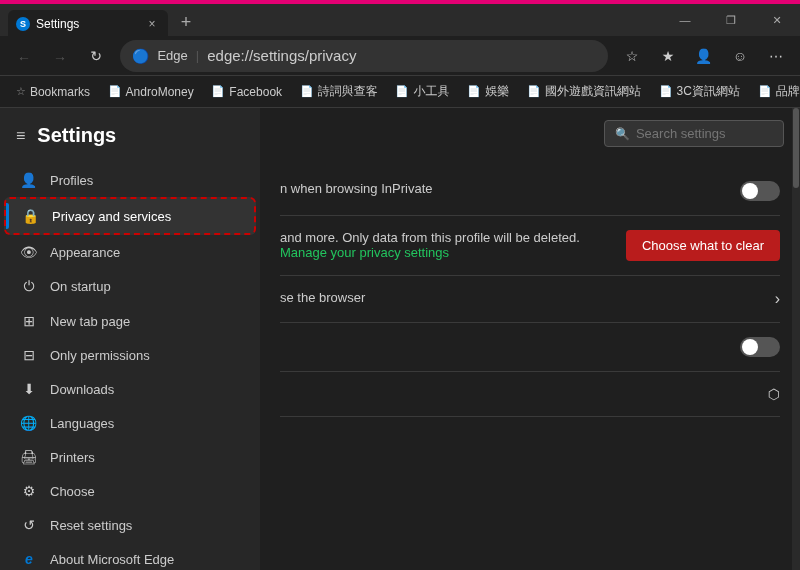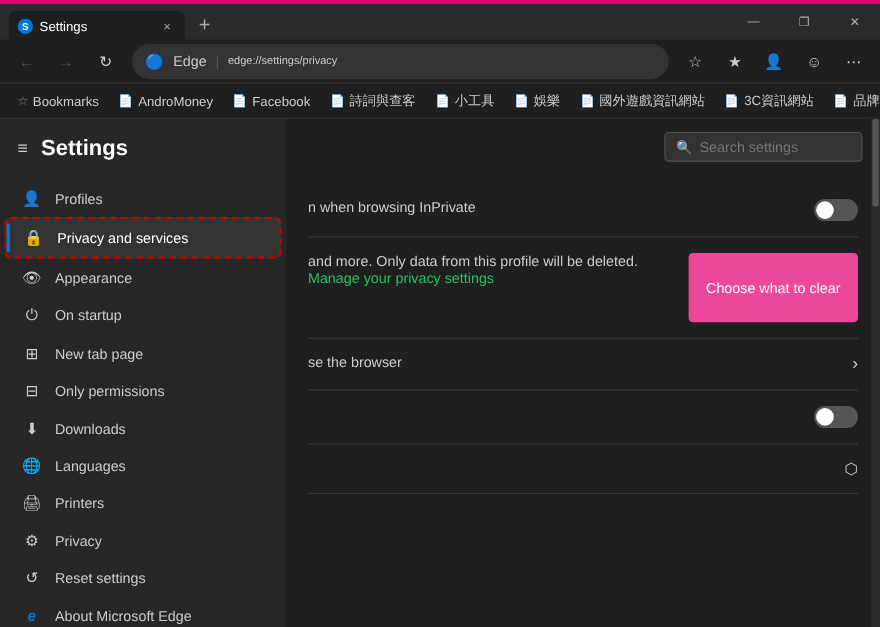--- a/index.html
+++ b/index.html
@@ -89,21 +89,21 @@
       display: flex;
       align-items: center;
       padding: 0 12px;
       gap: 8px;
       margin: 0 4px;
     }
     .edge-logo {
       font-size: 14px; color: #0078d4;
     }
     .address-text {
-      font-size: 10px; color: #ccc; flex: 1;
+      font-size: 15px; color: #ccc; flex: 1;
     }
     .star-btn, .fav-btn, .profile-btn, .emoji-btn, .more-btn {
       width: 32px; height: 32px;
       border-radius: 4px;
       display: flex; align-items: center; justify-content: center;
       color: #ccc; cursor: pointer; font-size: 14px;
     }
 
     
     .bookmarks-bar {
@@ -226,25 +226,25 @@
       border-radius: 50%;
       background: white;
       top: 2px;
       transition: left 0.2s;
     }
     .toggle.off .toggle-knob { left: 2px; }
     .toggle.on .toggle-knob { left: 22px; }
 
     
     .btn-blue {
-      background: #ec4899;
+      background: #b91c1c;
       color: white;
       border: none;
       border-radius: 4px;
-      padding: 24px 16px;
+      padding: 8px 16px;
       font-size: 13px;
       cursor: pointer;
     }
 
     
     .arrow-btn {
       color: #ccc; font-size: 16px; cursor: pointer;
     }
 
     
@@ -401,21 +401,21 @@
       <span>Languages</span>
     </div>
 
     <div class="sidebar-item">
       <span class="item-icon">🖨</span>
       <span>Printers</span>
     </div>
 
     <div class="sidebar-item">
       <span class="item-icon">⚙</span>
-      <span>Privacy</span>
+      <span>Choose</span>
     </div>
 
     <div class="sidebar-item">
       <span class="item-icon">↺</span>
       <span>Reset settings</span>
     </div>
 
     <div class="sidebar-item">
       <span class="item-icon" style="color:#0078d4;font-weight:bold;font-style:italic;">e</span>
       <span>About Microsoft Edge</span>

